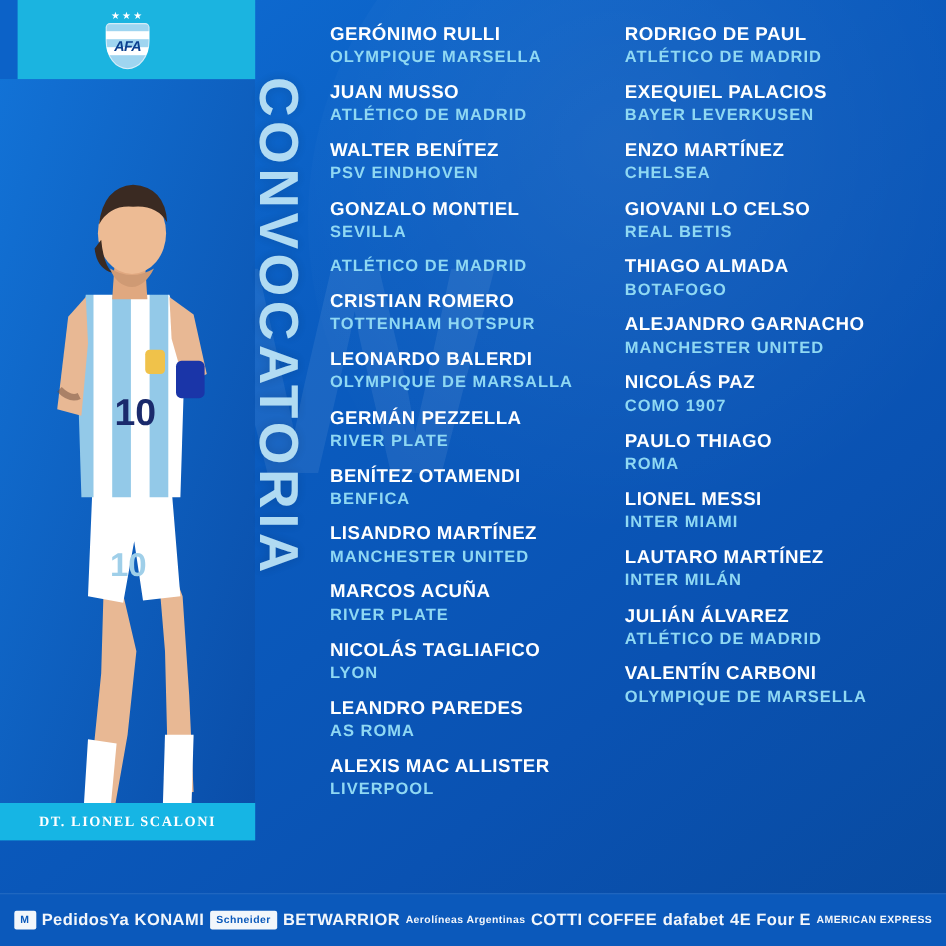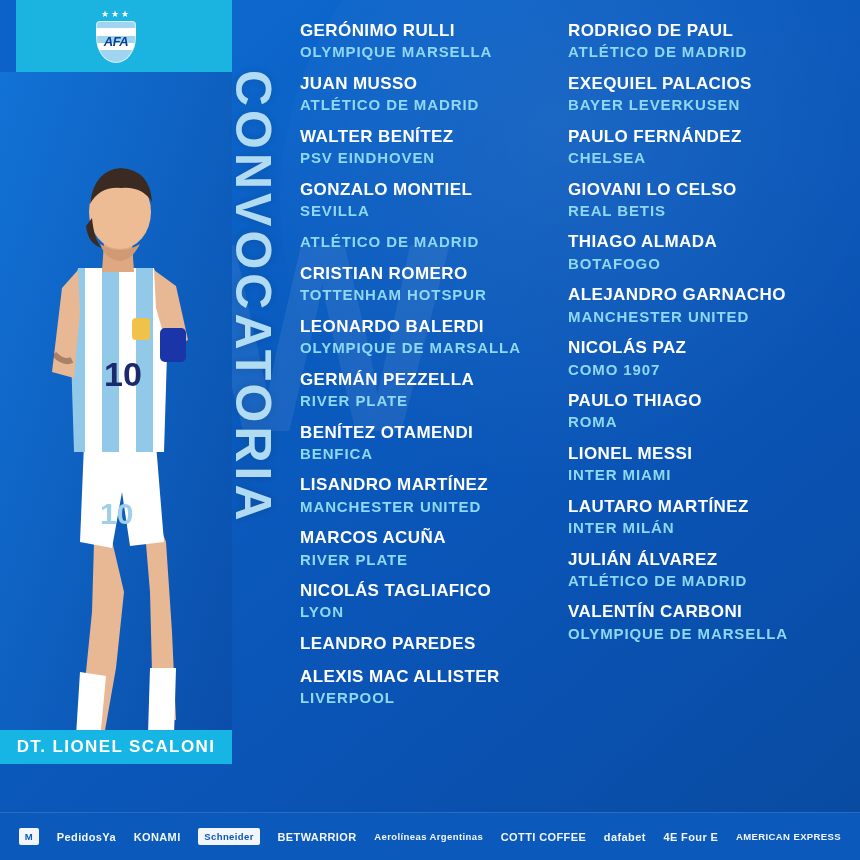--- a/index.html
+++ b/index.html
@@ -85,23 +85,24 @@
   }
   .coach-bar {
     position: absolute;
     left: 0; bottom: 48px;
     width: 232px; height: 34px;
     background: #16b5e4;
     display: flex; align-items: center; justify-content: center;
   }
   .coach-bar span {
     color: #ffffff;
-    font-size: 17px;
+    font-size: 13px;
     font-weight: 700;
     letter-spacing: 1.4px;
+    font-family: Liberation Serif, serif;
   }
 
   
   .vertical-title {
     position: absolute;
     left: 218px; top: 70px;
     height: 700px; width: 70px;
     display: flex; align-items: flex-start; justify-content: center;
   }
   .vertical-title span {
@@ -149,21 +150,21 @@
     width: 860px; height: 48px;
     background: #0b59bb;
     border-top: 1px solid rgba(255,255,255,0.12);
     display: flex;
     align-items: center;
     justify-content: space-around;
     padding: 0 10px;
   }
   .sponsor {
     color: #ffffff;
-    font-size: 11px;
+    font-size: 15px;
     font-weight: 800;
     letter-spacing: 0.4px;
     text-align: center;
     opacity: 0.95;
     white-space: nowrap;
   }
   .sponsor.badge {
     background: #ffffff;
     color: #0b59bb;
     padding: 3px 6px;
@@ -294,38 +295,39 @@
       <div class="entry">
           <div class="name">MARCOS ACUÑA</div>
           <div class="club">RIVER PLATE</div>
         </div>
       <div class="entry">
           <div class="name">NICOLÁS TAGLIAFICO</div>
           <div class="club">LYON</div>
         </div>
       <div class="entry">
           <div class="name">LEANDRO PAREDES</div>
+          <div class="club">AS ROMA</div>
         </div>
       <div class="entry">
           <div class="name">ALEXIS MAC ALLISTER</div>
           <div class="club">LIVERPOOL</div>
         </div>
     </div>
 
     <div class="col col2">
       <div class="entry">
           <div class="name">RODRIGO DE PAUL</div>
           <div class="club">ATLÉTICO DE MADRID</div>
         </div>
       <div class="entry">
           <div class="name">EXEQUIEL PALACIOS</div>
           <div class="club">BAYER LEVERKUSEN</div>
         </div>
       <div class="entry">
-          <div class="name">PAULO FERNÁNDEZ</div>
+          <div class="name">ENZO MARTÍNEZ</div>
           <div class="club">CHELSEA</div>
         </div>
       <div class="entry">
           <div class="name">GIOVANI LO CELSO</div>
           <div class="club">REAL BETIS</div>
         </div>
       <div class="entry">
           <div class="name">THIAGO ALMADA</div>
           <div class="club">BOTAFOGO</div>
         </div>

